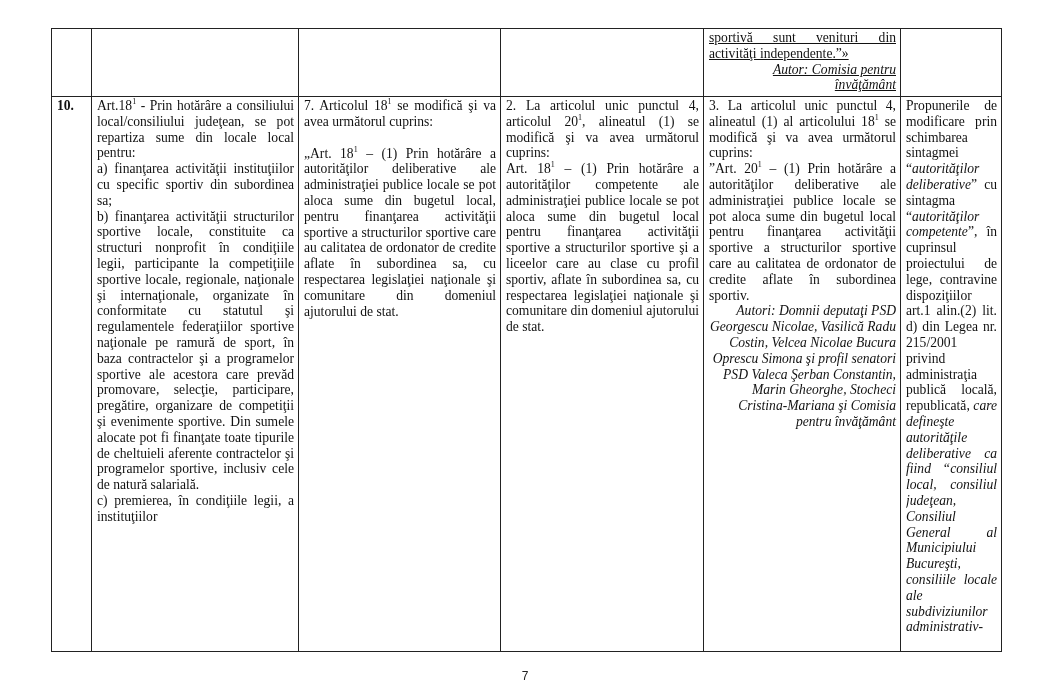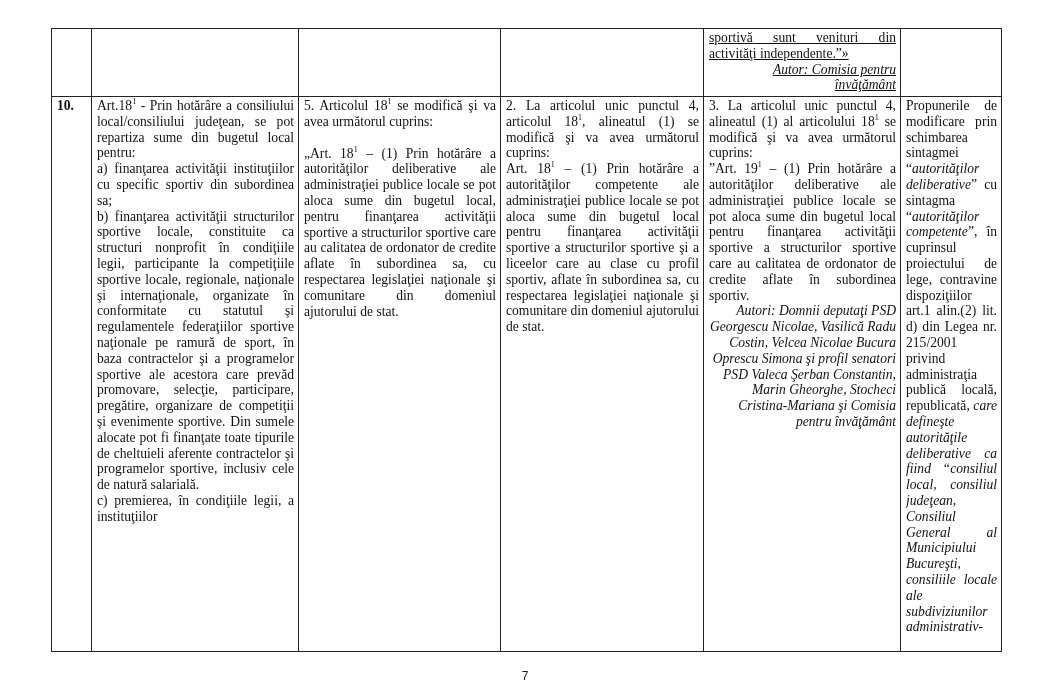--- a/index.html
+++ b/index.html
@@ -46,41 +46,41 @@
       <span>sportivă sunt venituri din activităţi independente.”»</span>
       <div class="i center">Autor: Comisia pentru învăţământ</div>
     </td>
     <td></td>
   </tr>
   <tr class="r1">
     <td class="nr center">10.</td>
 
     <td class="cell-clip">
       <div style="height:553px;overflow:hidden;">
-        <span class="b"><span>Art.18</span><sup>1</sup></span><span> - Prin hotărâre a </span><span class="b">consiliului local/consiliului judeţean, se pot repartiza sume din bugetul local pentru:</span>
+        <span class="b"><span>Art.18</span><sup>1</sup></span><span> - Prin hotărâre a </span><span class="b">consiliului local/consiliului judeţean, se pot repartiza sume din locale local pentru:</span>
         <div><span class="b">a) </span><span class="b">finanţarea activităţii instituţiilor cu specific sportiv din subordinea sa;</span></div>
         <div><span class="b">b) </span><span class="b">finanţarea activităţii structurilor sportive locale, constituite ca structuri nonprofit în condiţiile legii, participante la competiţiile sportive locale, regionale, naţionale şi internaţionale, organizate în conformitate cu statutul şi regulamentele federaţiilor sportive naţionale pe ramură de sport, în baza contractelor şi a programelor sportive ale acestora care prevăd promovare, selecţie, participare, pregătire, organizare de competiţii şi evenimente sportive. Din sumele alocate pot fi finanţate toate tipurile de cheltuieli aferente contractelor şi programelor sportive, inclusiv cele de natură salarială.</span></div>
         <div><span class="b">c) </span><span class="b">premierea, în condiţiile legii, a instituţiilor</span></div>
       </div>
     </td>
 
     <td>
-      <div class="b"><span>5. Articolul 18</span><sup>1</sup><span> se modifică şi va avea următorul cuprins:</span></div>
+      <div class="b"><span>7. Articolul 18</span><sup>1</sup><span> se modifică şi va avea următorul cuprins:</span></div>
       <div class="gap"></div>
       <div><span class="b"><span>„Art. 18</span><sup>1</sup><span> – (1) </span></span><span>Prin hotărâre a autorităţilor deliberative ale administraţiei publice locale se pot aloca sume din bugetul local, pentru finanţarea activităţii sportive a structurilor sportive care au calitatea de ordonator de credite aflate în subordinea sa,</span><span class="b"> cu respectarea legislaţiei naţionale şi comunitare din domeniul ajutorului de stat.</span></div>
     </td>
 
     <td>
-      <div class="b"><span>2. La articolul unic punctul 4, articolul 18</span><sup>1</sup><span>, alineatul (1) se modifică şi va avea următorul cuprins:</span></div>
+      <div class="b"><span>2. La articolul unic punctul 4, articolul 20</span><sup>1</sup><span>, alineatul (1) se modifică şi va avea următorul cuprins:</span></div>
       <div><span class="b"><span>Art. 18</span><sup>1</sup><span> – (1) </span></span><span>Prin hotărâre a autorităţilor </span><span class="b">competente</span><span> ale administraţiei publice locale se pot aloca sume din bugetul local pentru finanţarea activităţii sportive a structurilor sportive </span><span class="b">şi a liceelor care au clase cu profil sportiv</span><span>, aflate în subordinea sa, </span><span class="b">cu respectarea legislaţiei naţionale şi comunitare din domeniul ajutorului de stat.</span></div>
     </td>
 
     <td>
       <div class="b"><span>3. La articolul unic punctul 4, alineatul (1) al articolului 18</span><sup>1</sup><span> se modifică şi va avea următorul cuprins:</span></div>
-      <div><span class="b"><span>”Art. 19</span><sup>1</sup><span> – (1) </span></span><span>Prin hotărâre a autorităţilor deliberative ale administraţiei publice locale se pot aloca sume din bugetul local pentru finanţarea activităţii sportive a structurilor sportive care au calitatea de ordonator de credite aflate în subordinea </span><span class="b">sportiv.</span></div>
+      <div><span class="b"><span>”Art. 20</span><sup>1</sup><span> – (1) </span></span><span>Prin hotărâre a autorităţilor deliberative ale administraţiei publice locale se pot aloca sume din bugetul local pentru finanţarea activităţii sportive a structurilor sportive care au calitatea de ordonator de credite aflate în subordinea </span><span class="b">sportiv.</span></div>
       <div class="i center">Autori: Domnii deputaţi PSD Georgescu Nicolae, Vasilică Radu Costin, Velcea Nicolae Bucura Oprescu Simona şi profil senatori PSD Valeca Şerban Constantin, Marin Gheorghe, Stocheci Cristina-Mariana şi Comisia pentru învăţământ</div>
     </td>
 
     <td class="c6text">
       <div style="height:553px;overflow:hidden;"><span>Propunerile de modificare prin schimbarea sintagmei “</span><span class="i">autorităţilor deliberative</span><span>” cu sintagma “</span><span class="i">autorităţilor competente</span><span>”, în cuprinsul proiectului de lege, contravine dispoziţiilor art.1 alin.(2) lit. d) din Legea nr. 215/2001 privind administraţia publică locală, republicată, </span><span class="i">care defineşte autorităţile deliberative ca fiind “consiliul local, consiliul judeţean, Consiliul General al Municipiului Bucureşti, consiliile locale ale subdiviziunilor administrativ-</span></div>
     </td>
   </tr>
 </tbody>
   </table>
 

